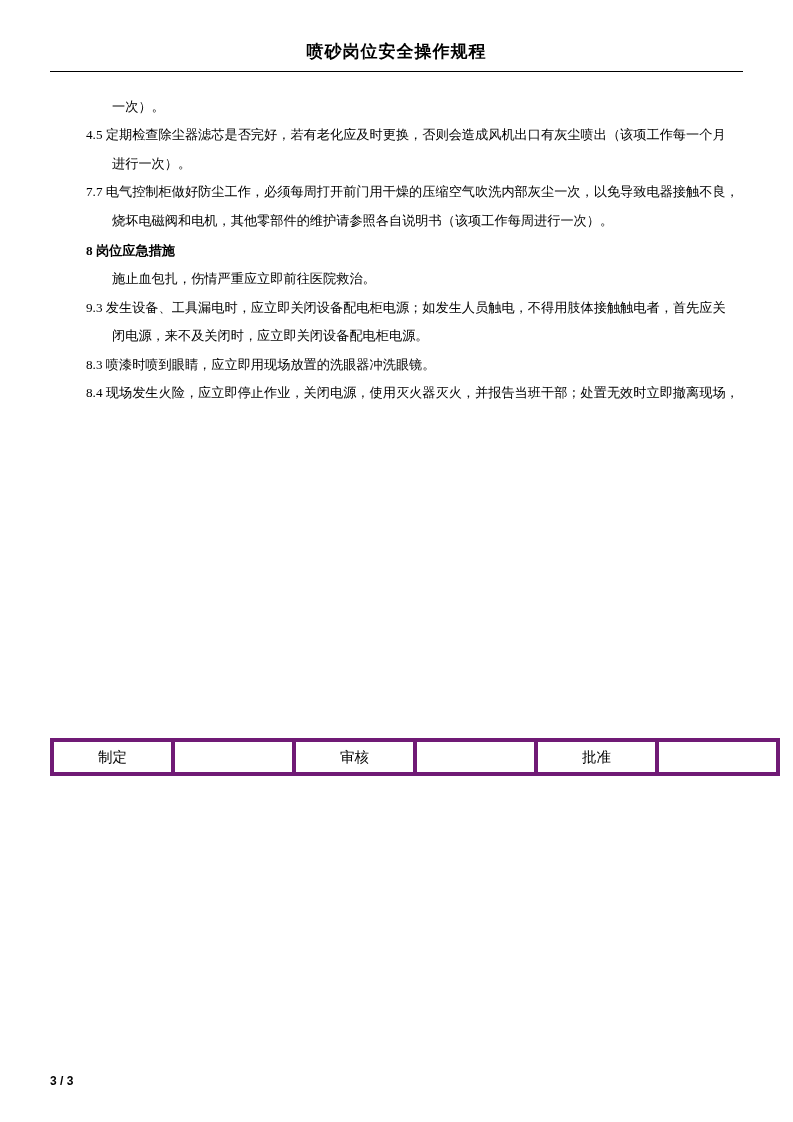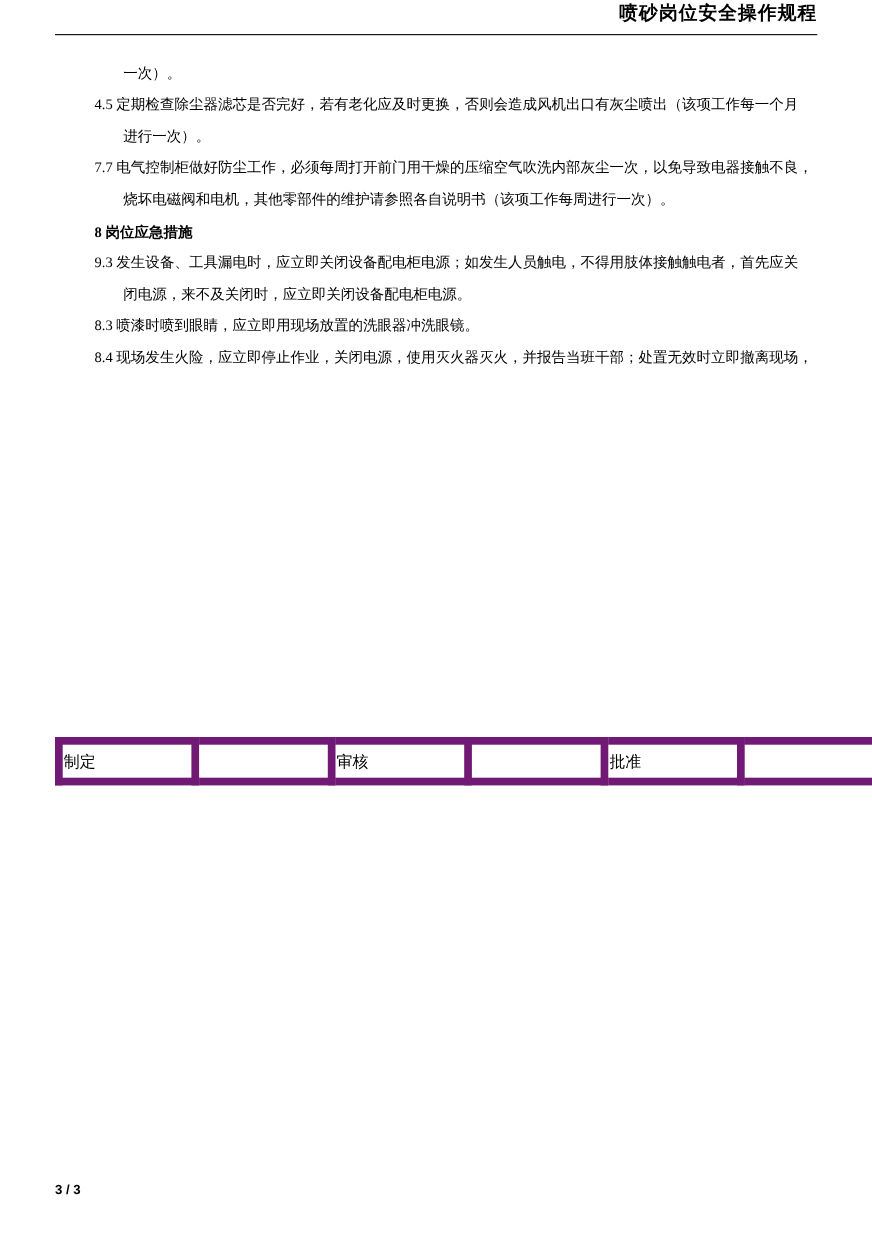--- a/index.html
+++ b/index.html
@@ -16,24 +16,25 @@
   }
   .page {
     position: absolute;
     left: 0; top: 0;
     width: 793px;
     height: 1122px;
     box-sizing: border-box;
     padding: 0 50px;
   }
   .doc-header {
-    text-align: right;
+    text-align: center;
     font-size: 17px;
     font-weight: bold;
     letter-spacing: 1px;
+    padding-top: 40px;
     padding-bottom: 8px;
   }
   .header-rule {
     border-bottom: 1.6px solid #000;
     margin: 0 0 22px 0;
   }
   .body-block {
     font-size: 13.2px;
     line-height: 2.0;
     margin-left: 36px;
@@ -58,24 +59,24 @@
   .spacer {
     height: 330px;
   }
   .sign-table {
     border-collapse: collapse;
     width: 690px;
     margin: 0 auto;
     table-layout: fixed;
   }
   .sign-table td {
-    border: 7px solid #701a75;
+    border: 4px solid #701a75;
     height: 28px;
     font-size: 14.5px;
-    text-align: left;
+    text-align: center;
     vertical-align: middle;
   }
   .sign-table td.label {
     width: 115px;
   }
   .sign-table td.blank {
     width: 115px;
   }
   .footer {
     position: absolute;
@@ -97,20 +98,21 @@
   <div class="body-block">
 
     <p class="para indent-cont">一次）。</p>
     <p class="para hang">4.5 定期检查除尘器滤芯是否完好，若有老化应及时更换，否则会造成风机出口有灰尘喷出（该项工作每一个月</p>
     <p class="para indent-cont">进行一次）。</p>
     <p class="para hang">7.7 电气控制柜做好防尘工作，必须每周打开前门用干燥的压缩空气吹洗内部灰尘一次，以免导致电器接触不良，</p>
     <p class="para indent-cont">烧坏电磁阀和电机，其他零部件的维护请参照各自说明书（该项工作每周进行一次）。</p>
 
     <p class="section-title">8 岗位应急措施</p>
 
+    <p class="para indent-cont">施止血包扎，伤情严重应立即前往医院救治。</p>
     <p class="para hang">9.3 发生设备、工具漏电时，应立即关闭设备配电柜电源；如发生人员触电，不得用肢体接触触电者，首先应关</p>
     <p class="para indent-cont">闭电源，来不及关闭时，应立即关闭设备配电柜电源。</p>
     <p class="para hang">8.3 喷漆时喷到眼睛，应立即用现场放置的洗眼器冲洗眼镜。</p>
     <p class="para hang">8.4 现场发生火险，应立即停止作业，关闭电源，使用灭火器灭火，并报告当班干部；处置无效时立即撤离现场，</p>
 
   </div>
 
   <div class="spacer"></div>
 
   <table class="sign-table">

